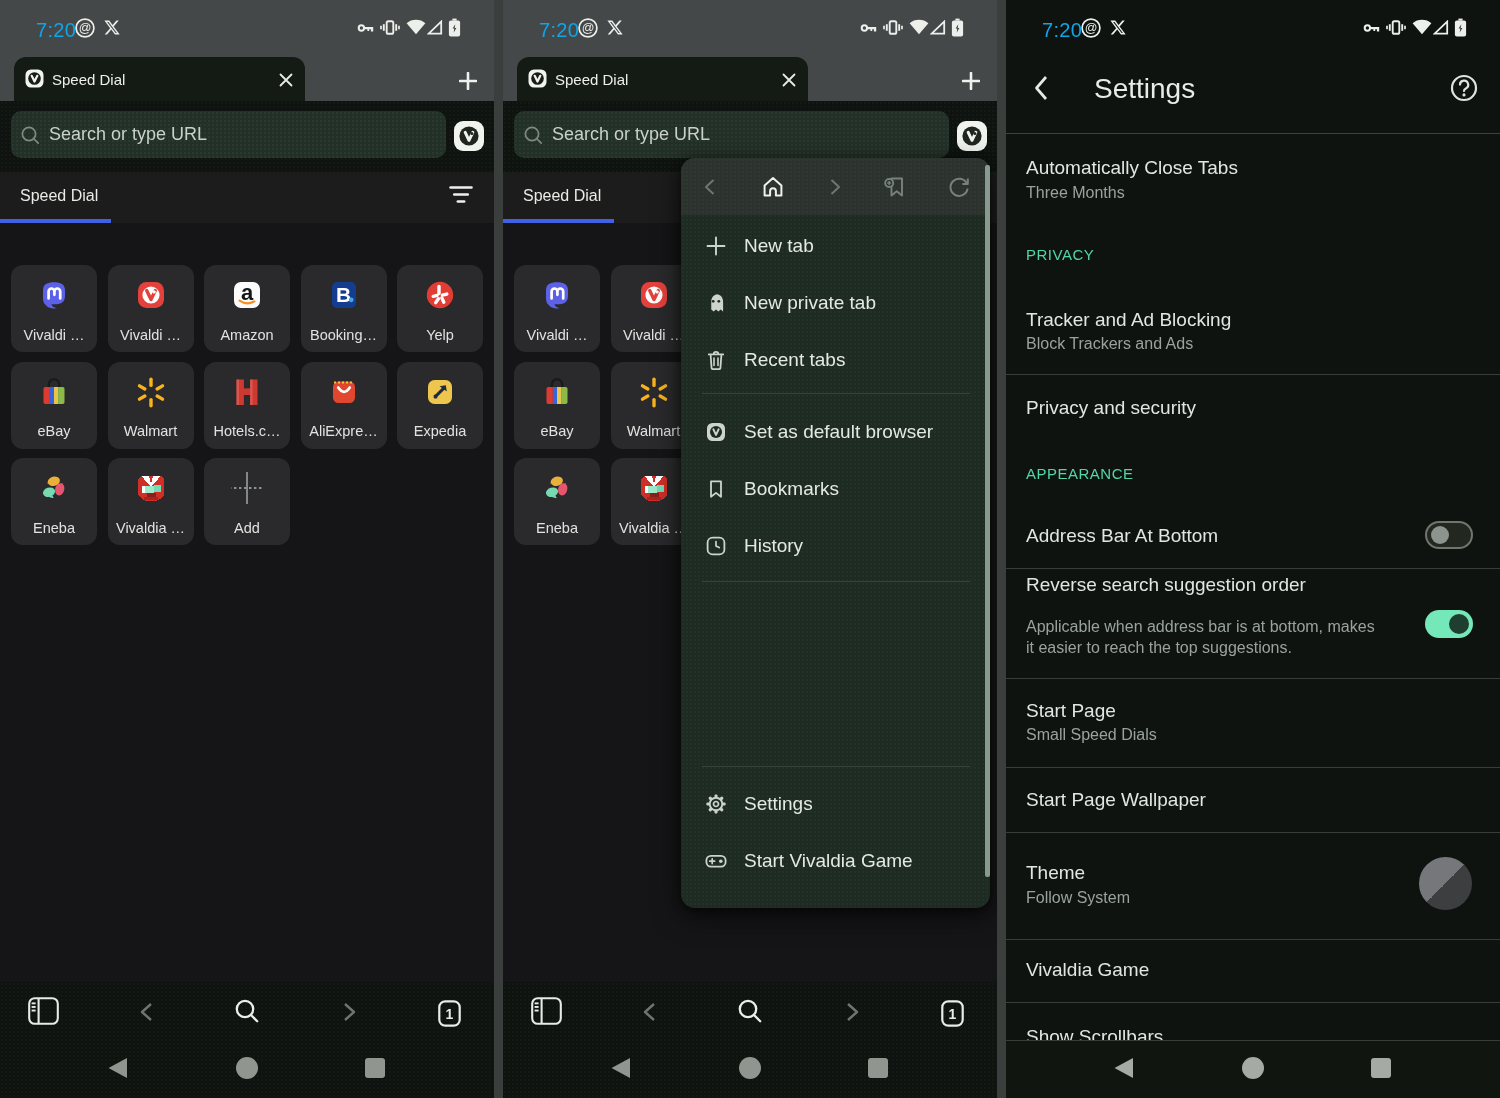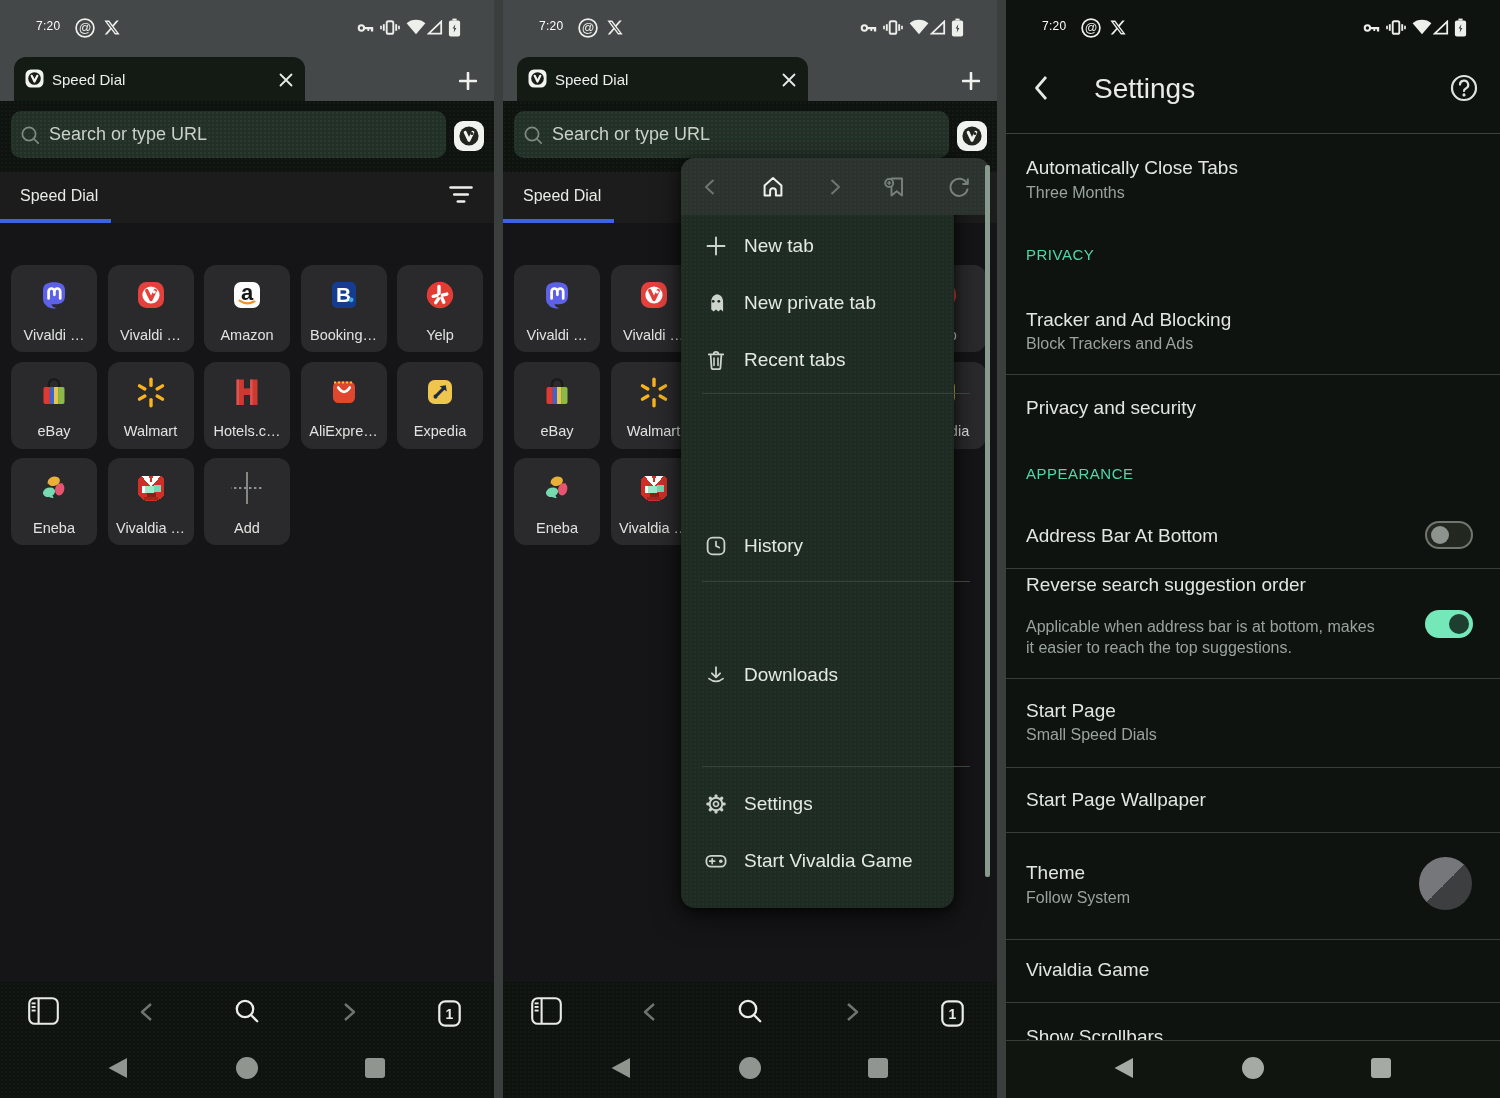--- a/index.html
+++ b/index.html
@@ -6,31 +6,31 @@
 .abs{position:absolute}
 #wrap{position:relative;width:1500px;height:1098px;filter:brightness(1)}
 .panel{position:absolute;top:0;width:494px;height:1098px;overflow:hidden;background:#151517}
 .gut{position:absolute;top:0;width:9px;height:1098px;background:#3a3e3d}
 .statusbar{position:absolute;left:0;top:0;width:494px;height:101px;background:#454849}
 .addrbar{position:absolute;left:0;top:101px;width:494px;height:71px;background:#0e130f;background-image:radial-gradient(rgba(180,220,190,.03) 0.8px,transparent 1.1px);background-size:4px 4px}
 .tab{position:absolute;left:14px;top:57px;width:291px;height:44px;background:#141b15;border-radius:12px 12px 0 0}
 .hdr{position:absolute;left:0;top:172px;width:494px;height:51px;background:#1b1c1b}
 .content{position:absolute;left:0;top:223px;width:494px;height:759px;background:#151517}
 .bottombar{position:absolute;left:0;top:982px;width:494px;height:116px;background:#0f130f;background-image:radial-gradient(rgba(180,220,190,.03) 0.8px,transparent 1.1px);background-size:4px 4px}
-.time{position:absolute;left:36px;top:19px;font-size:12px;color:#ffffff;letter-spacing:.3px}
+.time{position:absolute;left:36px;top:19px;font-size:20px;color:#0ea5e9;letter-spacing:.3px}
 .field{position:absolute;left:11px;top:111px;width:435px;height:47px;border-radius:10px;background:#233027;background-image:radial-gradient(rgba(180,220,190,.05) 0.8px,transparent 1.1px);background-size:4px 4px}
 .fieldtxt{position:absolute;left:49px;top:124px;font-size:18px;color:#c9d1c8}
 .vbtn{position:absolute;left:454px;top:121px;width:30px;height:30px;border-radius:9px;background:#f1f3ef}
 .tabtxt{position:absolute;left:52px;top:71px;font-size:15px;color:#edefeb}
 .sdhdr{position:absolute;left:20px;top:187px;font-size:16px;color:#e9ebe7}
 .underline{position:absolute;left:0;top:219px;width:111px;height:4px;background:#3e61e6}
 .tile{position:absolute;width:86px;height:87px;background:#2a2a2c;border-radius:12px}
 .tile svg{position:absolute;left:27px;top:14px;width:32px;height:32px}
 .tlabel{position:absolute;top:61.5px;width:86px;text-align:center;font-size:14.5px;color:#e0e3df;white-space:nowrap;overflow:hidden}
-#menu{position:absolute;left:178px;top:158px;width:273px;height:750px;border-radius:14px;background:#1e2b22;background-image:radial-gradient(rgba(200,220,205,.035) 0.8px,transparent 1.1px);background-size:4px 4px;box-shadow:0 8px 28px rgba(0,0,0,.6),0 2px 8px rgba(0,0,0,.5)}
+#menu{position:absolute;left:178px;top:158px;width:309px;height:750px;border-radius:14px;background:#1e2b22;background-image:radial-gradient(rgba(200,220,205,.035) 0.8px,transparent 1.1px);background-size:4px 4px;box-shadow:0 8px 28px rgba(0,0,0,.6),0 2px 8px rgba(0,0,0,.5)}
 #menuhead{position:absolute;left:0;top:0;width:309px;height:57px;background:#2c322e;border-radius:14px 14px 0 0;background-image:radial-gradient(rgba(200,210,200,.035) 0.8px,transparent 1.1px);background-size:4px 4px;display:flex;align-items:center;justify-content:space-around}
 .mitem{position:absolute;left:0;width:309px;height:40px}
 .mitem svg{position:absolute;left:24px;top:9px;width:22px;height:22px}
 .mitem .mtxt{position:absolute;left:63px;top:9px;font-size:19px;color:#e5e9e4}
 .mdiv{position:absolute;left:21px;width:268px;height:1px;background:#39433c}
 #scrollbar{position:absolute;left:304px;top:7px;width:5px;height:712px;background:#879a8d;border-radius:2px}
 .p3{background:#0f130f}
 .sitem{position:absolute;left:20px;font-size:19px;color:#e2e6e1}
 .ssub{position:absolute;left:20px;font-size:16px;color:#99a39b}
 .ssec{position:absolute;left:20px;font-size:15px;color:#53d7a7;letter-spacing:.5px}
@@ -582,35 +582,42 @@
         </div>
         <div class="mitem" style="top:124.5px">
           <svg viewBox="0 0 22 22">
             <path d="M11 2.3 c4.5 0 7.1 3.1 7.1 7.6 V19.4 l-2.4-1.9 -2.35 1.9 -2.35-1.9 -2.35 1.9 -2.4-1.9 V9.9 c0-4.5 2.6-7.6 7.1-7.6z" fill="#ccd4cb"></path>
             <circle cx="8.2" cy="9.3" r="1.4" fill="#1e2b22"></circle>
             <circle cx="13.8" cy="9.3" r="1.4" fill="#1e2b22"></circle>
           </svg>
           <div class="mtxt">New private tab</div>
         </div>
         <div class="mdiv" style="top:235px"></div>
+        <div class="mitem" style="top:253.5px">
+          <svg viewBox="0 0 22 22">
+            <rect x="2" y="2" width="18" height="18" rx="5.5" fill="#ccd4cb"></rect>
+            <circle cx="11" cy="11" r="6" fill="#1e2b22"></circle>
+            <path d="M8.4 8.4 L11 13.9 L13.6 8.4" fill="none" stroke="#ccd4cb" stroke-width="2" stroke-linecap="round" stroke-linejoin="round"></path>
+          </svg>
+          <div class="mtxt">Set as default browser</div>
+        </div>
+        <div class="mitem" style="top:310.5px">
+          <svg viewBox="0 0 22 22">
+            <path d="M6 3.4 H16 V18.8 L11 14.9 L6 18.8 Z" stroke="#ccd4cb" fill="none" stroke-linecap="round" stroke-linejoin="round" stroke-width="1.8"></path>
+          </svg>
+          <div class="mtxt">Bookmarks</div>
+        </div>
         <div class="mitem" style="top:368px">
           <svg viewBox="0 0 22 22">
             <rect x="2.6" y="2.6" width="16.8" height="16.8" rx="5" stroke="#ccd4cb" fill="none" stroke-linecap="round" stroke-linejoin="round" stroke-width="1.8"></rect>
             <path d="M11 6.6 V11 L14.2 12.6" stroke="#ccd4cb" fill="none" stroke-linecap="round" stroke-linejoin="round" stroke-width="1.7"></path>
           </svg>
           <div class="mtxt">History</div>
         </div>
         <div class="mdiv" style="top:423px"></div>
-        <div class="mitem" style="top:496.5px">
-          <svg viewBox="0 0 22 22">
-            <path d="M11 3.2 V13 M6.9 9.3 L11 13.3 L15.1 9.3" stroke="#ccd4cb" fill="none" stroke-linecap="round" stroke-linejoin="round" stroke-width="1.8"></path>
-            <path d="M4 14.6 q7 5.6 14 0" stroke="#ccd4cb" fill="none" stroke-linecap="round" stroke-linejoin="round" stroke-width="1.8"></path>
-          </svg>
-          <div class="mtxt">Downloads</div>
-        </div>
         <div class="mdiv" style="top:608px"></div>
         <div class="mitem" style="top:626px">
           <svg viewBox="0 0 22 22">
             <g transform="translate(11,11)">
               <rect x="-1.5" y="-9.6" width="3" height="3.4" rx="1" fill="#ccd4cb" transform="rotate(0)"></rect>
               <rect x="-1.5" y="-9.6" width="3" height="3.4" rx="1" fill="#ccd4cb" transform="rotate(45)"></rect>
               <rect x="-1.5" y="-9.6" width="3" height="3.4" rx="1" fill="#ccd4cb" transform="rotate(90)"></rect>
               <rect x="-1.5" y="-9.6" width="3" height="3.4" rx="1" fill="#ccd4cb" transform="rotate(135)"></rect>
               <rect x="-1.5" y="-9.6" width="3" height="3.4" rx="1" fill="#ccd4cb" transform="rotate(180)"></rect>
               <rect x="-1.5" y="-9.6" width="3" height="3.4" rx="1" fill="#ccd4cb" transform="rotate(225)"></rect>

